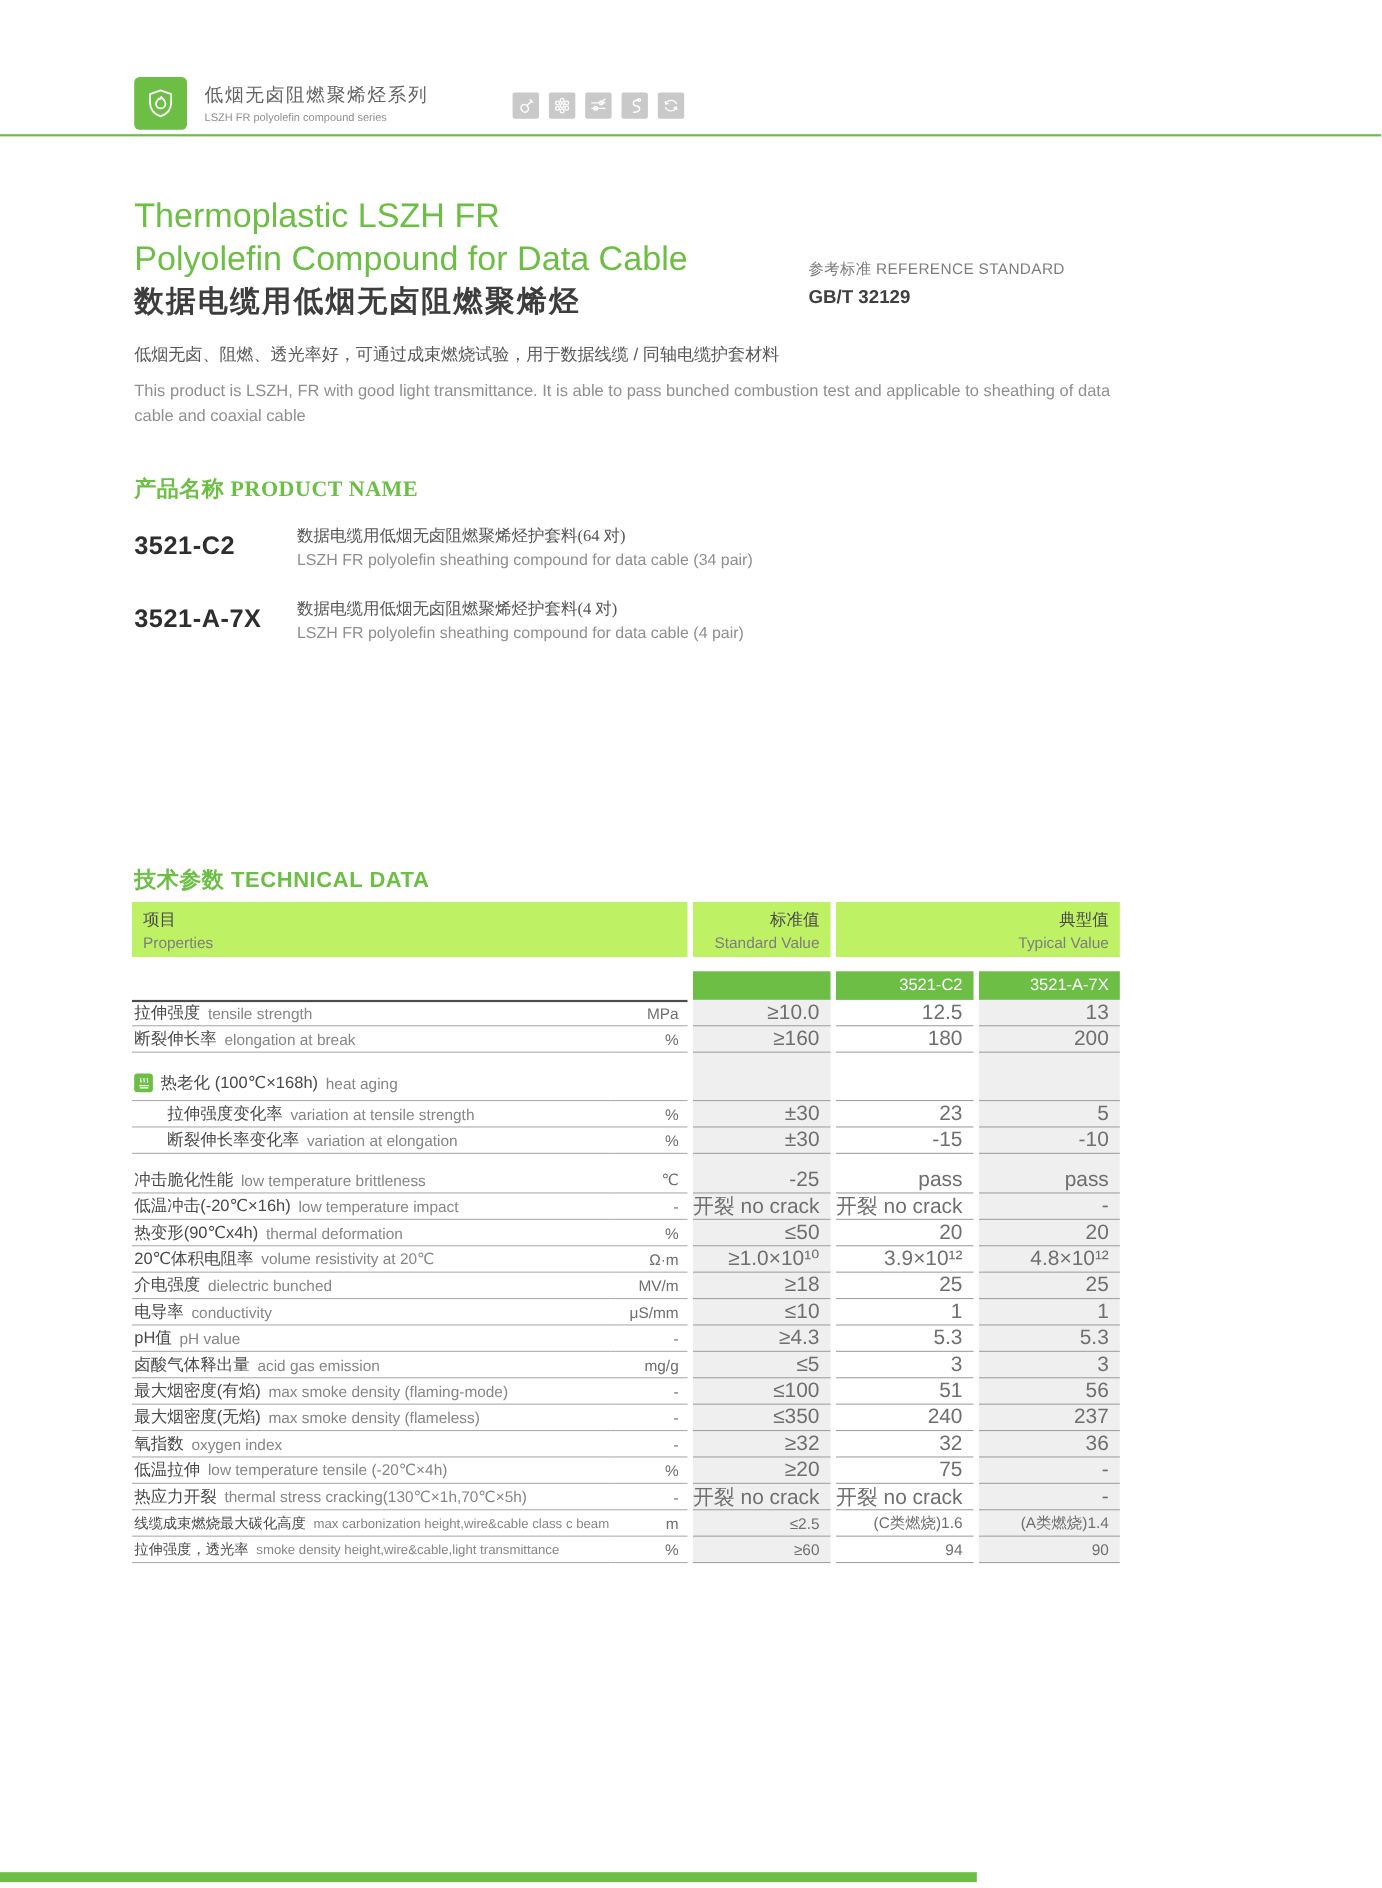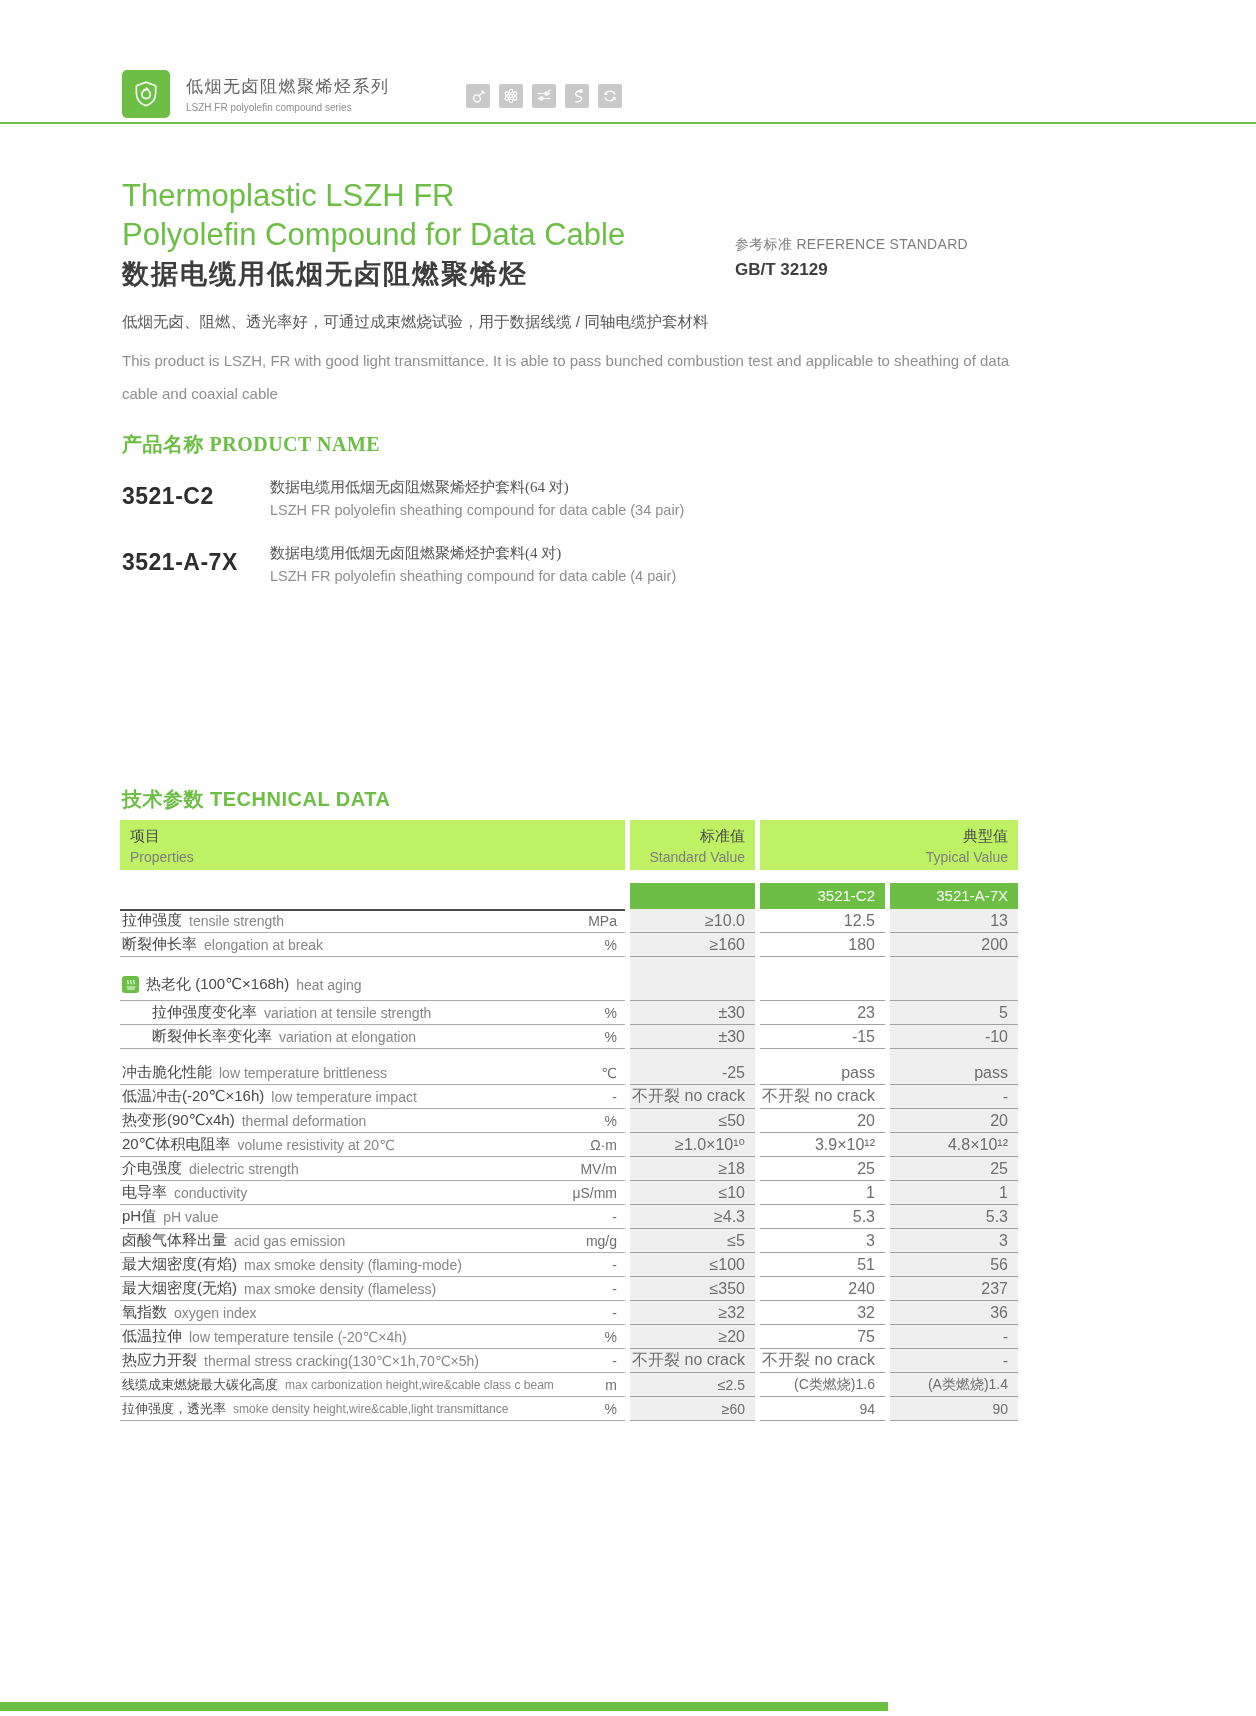--- a/index.html
+++ b/index.html
@@ -20,21 +20,21 @@
   
   .title{position:absolute;left:122px;top:176px;color:#6cbe45;font-size:31px;line-height:39px;font-weight:500;}
   .title-zh{position:absolute;left:122px;top:256px;font-size:27px;font-weight:700;color:#3d3d3d;letter-spacing:2px;}
   .ref{position:absolute;left:735px;top:236px;}
   .ref-label{font-size:14px;color:#7d7d7d;letter-spacing:0.3px;}
   .ref-value{font-size:17px;color:#3f3f3f;font-weight:700;margin-top:6px;}
 
   
   .intro{position:absolute;left:122px;top:312px;width:905px;}
   .intro-zh{font-size:15.5px;color:#595959;margin-bottom:11px;}
-  .intro-en{font-size:15px;color:#8f8f8f;line-height:33px;}
+  .intro-en{font-size:15px;color:#8f8f8f;line-height:23px;}
 
   
   .sec-title{position:absolute;left:122px;color:#6cbe45;font-size:20px;font-weight:600;letter-spacing:0.5px;}
   .sec-products{top:431px;font-family:Liberation Serif, serif;} .sec-tech{top:786px;}
 
   
   .prod{position:absolute;left:122px;width:780px;}
   .prod1{top:478px;} .prod2{top:544px;}
   .prod .code{position:absolute;left:0;top:5px;font-size:23px;font-weight:700;color:#2e2e2e;letter-spacing:0.5px;}
   .prod .desc{position:absolute;left:148px;top:0;}
@@ -66,21 +66,21 @@
   .t-gap{height:12px;position:relative;z-index:1;}
   .c-prop{width:435px;box-sizing:border-box;padding-left:2px;display:flex;align-items:center;gap:7px;
           overflow:hidden;white-space:nowrap;border-bottom:1px solid #adadad;}
   .ind .c-prop{padding-left:32px;}
   .c-prop .zh{font-size:15px;color:#4a4a4a;}
   .c-prop .en{font-size:14px;color:#868686;}
   .sm .c-prop .zh{font-size:13px;} .sm .c-prop .en{font-size:12px;}
   .c-unit{width:70px;box-sizing:border-box;padding-right:8px;border-bottom:1px solid #adadad;
           font-size:14px;color:#6f6f6f;display:flex;align-items:center;justify-content:flex-end;}
   .c-val{width:125px;margin-left:5px;box-sizing:border-box;padding-right:10px;border-bottom:1px solid #a2a2a2;
-         font-size:16px;color:#6f6f6f;display:flex;align-items:center;justify-content:flex-end;
+         font-size:19px;color:#6f6f6f;display:flex;align-items:center;justify-content:flex-end;
          overflow:hidden;white-space:nowrap;}
   .sm .c-val{font-size:14px;}
   .c-a7x{width:128px;}
   .heat-icon{width:17px;height:17px;background:#6cbe45;border-radius:3px;display:inline-flex;
              align-items:center;justify-content:center;flex:none;}
 
   .footer-bar{position:absolute;left:0;top:1702px;width:888px;height:9px;background:#6cbe45;}
 </style>
 </head>
 <body>
@@ -293,21 +293,21 @@
             <span class="en">volume resistivity at 20℃</span>
           </div>
           <div class="c-unit">Ω·m</div>
           <div class="c-val">≥1.0×10¹⁰</div>
           <div class="c-val">3.9×10¹²</div>
           <div class="c-val c-a7x">4.8×10¹²</div>
         </div>
         <div class="t-row">
           <div class="c-prop">
             <span class="zh">介电强度</span>
-            <span class="en">dielectric strength</span>
+            <span class="en">dielectric bunched</span>
           </div>
           <div class="c-unit">MV/m</div>
           <div class="c-val">≥18</div>
           <div class="c-val">25</div>
           <div class="c-val c-a7x">25</div>
         </div>
         <div class="t-row">
           <div class="c-prop">
             <span class="zh">电导率</span>
             <span class="en">conductivity</span>

